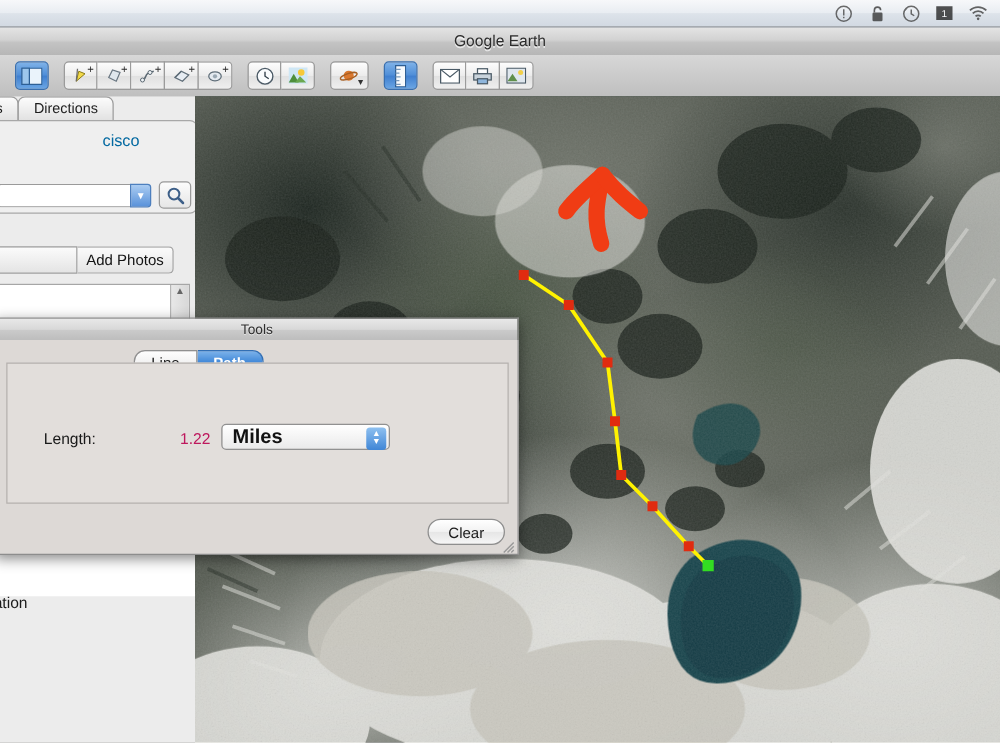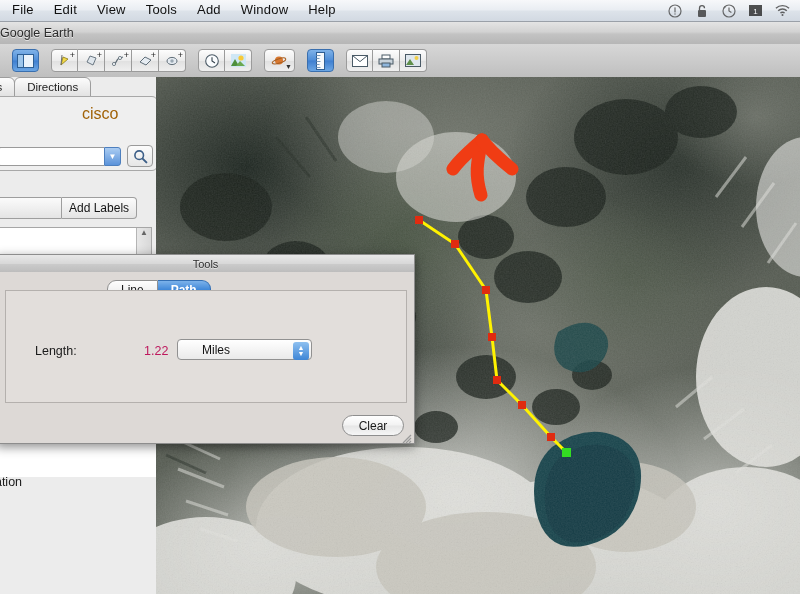--- a/index.html
+++ b/index.html
@@ -30,21 +30,21 @@
 
   
   .window {
     position: absolute; left: 0; top: 22px; width: 800px; height: 572px;
     background: #d4d4d4;
   }
   .titlebar {
     position: absolute; left: 0; top: 0; width: 800px; height: 22px;
     background: linear-gradient(to bottom, #e4e4e4 0%, #d2d2d2 45%, #c3c3c3 55%, #b6b6b6 100%);
     border-bottom: 1px solid #8e8e8e;
-    display: flex; align-items: center; justify-content: flex-start;
+    display: flex; align-items: center; justify-content: center;
   }
   .titlebar-text { font-size: 12.5px; color: #2b2b2b; text-shadow: 0 1px 0 rgba(255,255,255,.65); font-weight: 500;}
 
   .toolbar {
     position: absolute; left: 0; top: 22px; width: 800px; height: 33px;
     background: linear-gradient(to bottom, #d7d7d7 0%, #cbcbcb 50%, #bfbfbf 100%);
     border-bottom: 1px solid #8c8c8c;
     display: flex; align-items: center;
   }
   .tb-group { display: flex; align-items: center; margin-left: 12px; }
@@ -82,21 +82,21 @@
     border-radius: 6px 6px 0 0;
     font-size: 11.5px; color: #1c1c1c;
     display: flex; align-items: center; white-space: nowrap;
   }
   .sb-tab + .sb-tab { margin-left: -1px; }
   .sb-panel {
     position: absolute; left: -72px; top: 19px; width: 230px; height: 75px;
     background: #efefef; border: 1px solid #a8a8a8; border-radius: 0 6px 6px 6px;
     box-sizing: border-box;
   }
-  .sb-query { position: absolute; left: 82px; top: 28px; font-size: 16px; color: #a16207; white-space: nowrap; }
+  .sb-query { position: absolute; left: 82px; top: 28px; font-size: 13px; color: #0369a1; white-space: nowrap; }
   .search-row { position: absolute; left: -2px; top: 68px; display: flex; align-items: center; }
   .search-field {
     width: 106px; height: 19px; box-sizing: border-box;
     background: #fff; border: 1px solid #9a9a9a; border-right: none;
     border-radius: 3px 0 0 3px;
   }
   .search-drop {
     width: 17px; height: 19px; box-sizing: border-box;
     background: linear-gradient(to bottom, #aaccf2, #5b93da);
     border: 1px solid #4d7fbe; border-radius: 0 3px 3px 0;
@@ -187,21 +187,21 @@
     border: 1px solid #b4b0ad; box-sizing: border-box;
   }
   .length-label { position: absolute; left: 18px; top: 90px; font-size: 12.5px; color: #1a1a1a; margin-left: 21px; }
   .length-value { position: absolute; left: 148px; top: 90px; font-size: 12.5px; color: #be185d; }
   .unit-select {
     position: absolute; left: 181px; top: 85px; width: 135px; height: 21px; box-sizing: border-box;
     background: linear-gradient(to bottom, #ffffff, #eaeaea);
     border: 1px solid #919191; border-radius: 4px;
     display: flex; align-items: center;
   }
-  .unit-select .lbl { font-size: 12px; color: #121212; padding-left: 24px; font-weight: 400; }
+  .unit-select .lbl { font-size: 16px; color: #121212; padding-left: 8px; font-weight: 700; }
   .stepper {
     position: absolute; right: 2px; top: 1.5px; width: 16px; height: 18px;
     background: linear-gradient(to bottom, #8ec0f0, #3f86d6);
     border-radius: 3px; display: flex; flex-direction: column;
     align-items: center; justify-content: center; color: #fff; line-height: 6px; font-size: 7px;
   }
   .clear-btn {
     position: absolute; left: 342px; top: 393px; width: 62px; height: 21px; box-sizing: border-box;
     background: linear-gradient(to bottom, #ffffff 0%, #f2f2f2 48%, #e6e6e6 52%, #f6f6f6 100%);
     border: 1px solid #8e8e8e; border-radius: 11px;
@@ -210,29 +210,20 @@
   }
   .nav-text { position: absolute; left: -28px; top: 398px; font-size: 12.5px; color: #1b1b1b; z-index: 41; white-space: nowrap;}
   .resize-grip { position: absolute; right: 2px; bottom: 2px; width: 11px; height: 11px; }
 </style>
 </head>
 <body>
 
 <div id="root">
 
   <div class="menubar">
-    <div class="menu-items">
-      <div class="menu-item">File</div>
-      <div class="menu-item">Edit</div>
-      <div class="menu-item">View</div>
-      <div class="menu-item">Tools</div>
-      <div class="menu-item">Add</div>
-      <div class="menu-item">Window</div>
-      <div class="menu-item">Help</div>
-    </div>
     <div class="menu-right">
       <span class="mb-icon">
         <svg width="14" height="14" viewBox="0 0 14 14">
             <circle cx="7" cy="7" r="6" fill="none" stroke="#444" stroke-width="1.2"></circle>
             <rect x="6.4" y="3.4" width="1.2" height="5" fill="#444"></rect>
             <rect x="6.4" y="9.4" width="1.2" height="1.2" fill="#444"></rect>
           </svg>
       </span>
       <span class="mb-icon">
         <svg width="12" height="14" viewBox="0 0 12 14">
@@ -526,21 +517,21 @@
         <div class="search-go">
           <svg width="15" height="15" viewBox="0 0 15 15">
             <circle cx="6.2" cy="6.2" r="4.3" fill="none" stroke="#3d5f88" stroke-width="1.6"></circle>
             <path d="M9.6 9.6 L13.4 13.4" stroke="#3d5f88" stroke-width="2" stroke-linecap="round"></path>
           </svg>
         </div>
       </div>
 
       <div class="addcontent-row">
         <div class="ac-blank"></div>
-        <div class="ac-btn">Add Labels</div>
+        <div class="ac-btn">Add Photos</div>
       </div>
 
       <div class="places-box">
         <div class="places-scroll">
           <span style="font-size:8px;color:#666;">▲</span>
           <span style="font-size:8px;color:#666;">▼</span>
         </div>
       </div>
 
       <div class="sb-hint">is folder and click on</div>

